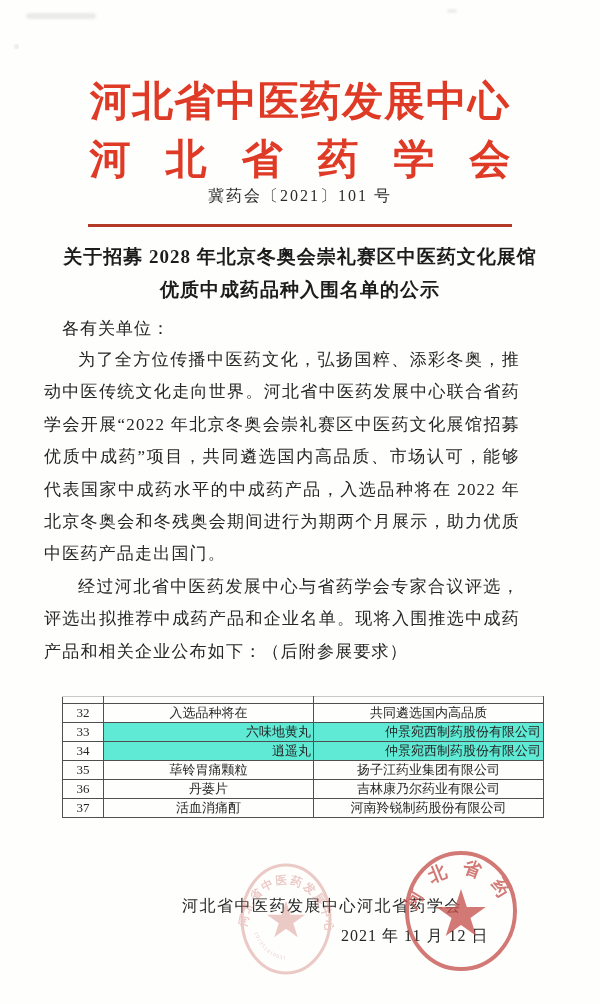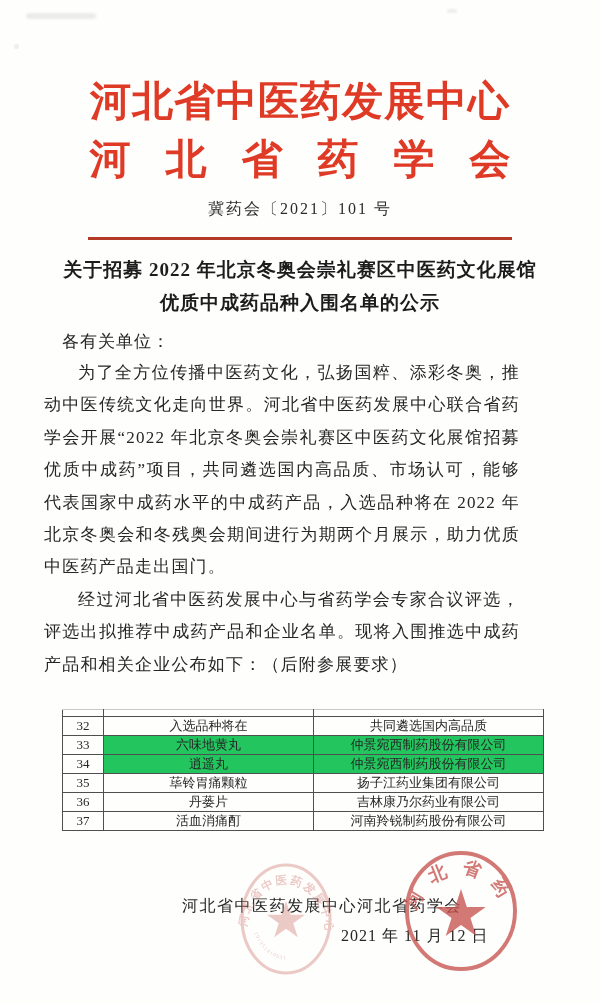--- a/index.html
+++ b/index.html
@@ -29,21 +29,20 @@
   .org2{
     margin:0;
     text-align:center;
     font-size:41px;font-weight:700;
     color:#df3a25;
     letter-spacing:35px;
     padding-left:35px;
     line-height:54px;
   }
   .doc-no{
-    margin-top:13px;
     text-align:center;
     font-size:16px;
     letter-spacing:2px;
     color:#2b2b2b;
   }
   .red-line{
     width:424px;height:3px;
     margin:17px auto 0 auto;
     background:#b43a28;
   }
@@ -90,21 +89,21 @@
     padding:0 2px;
     text-align:center;
     overflow:hidden;
     white-space:nowrap;
   }
   table.list col.c-no{width:41px;}
   table.list col.c-prod{width:210px;}
   table.list col.c-comp{width:230px;}
   tr.partial td{height:6px;border-top:1px solid #c9c9c9;}
   tr.hl td:nth-child(2),
-  tr.hl td:nth-child(3){background:#22c55e;}
+  tr.hl td:nth-child(3){background:#5eead4;text-align:right;}
   tr.hl td:nth-child(3){box-shadow:4px 0 0 0 #ffd84d;}
 
   
   .footer-org1{position:absolute;left:182px;top:896px;font-size:16px;letter-spacing:1.5px;z-index:1;}
   .footer-org2{position:absolute;left:357px;top:896px;font-size:16px;letter-spacing:1.5px;z-index:1;}
   .footer-date{position:absolute;left:341px;top:926px;font-size:16px;letter-spacing:1px;z-index:1;}
 
   .seal{position:absolute;z-index:2;pointer-events:none;}
   .seal-left{left:238px;top:861px;opacity:.40;}
   .seal-right{left:403px;top:849px;opacity:.78;}
@@ -117,21 +116,21 @@
   <div class="smudge-a"></div>
   <div class="smudge-b"></div>
   <div class="smudge-c"></div>
 
   <div class="org1">河北省中医药发展中心</div>
   <div class="org2">河北省药学会</div>
   <div class="doc-no">冀药会〔2021〕101 号</div>
   <div class="red-line"></div>
 
   <div class="doc-title">
-    <div>关于招募 2022 年北京冬奥会崇礼赛区中医药文化展馆</div>
+    <div>关于招募 2028 年北京冬奥会崇礼赛区中医药文化展馆</div>
     <div>优质中成药品种入围名单的公示</div>
   </div>
 
   <div class="salutation">各有关单位：</div>
   <p class="para">为了全方位传播中医药文化，弘扬国粹、添彩冬奥，推动中医传统文化走向世界。河北省中医药发展中心联合省药学会开展“2022 年北京冬奥会崇礼赛区中医药文化展馆招募优质中成药”项目，共同遴选国内高品质、市场认可，能够代表国家中成药水平的中成药产品，入选品种将在 2022 年北京冬奥会和冬残奥会期间进行为期两个月展示，助力优质中医药产品走出国门。</p>
   <p class="para">经过河北省中医药发展中心与省药学会专家合议评选，评选出拟推荐中成药产品和企业名单。现将入围推选中成药产品和相关企业公布如下：（后附参展要求）</p>
 
   <table class="list">
     <colgroup>
         <col class="c-no">

